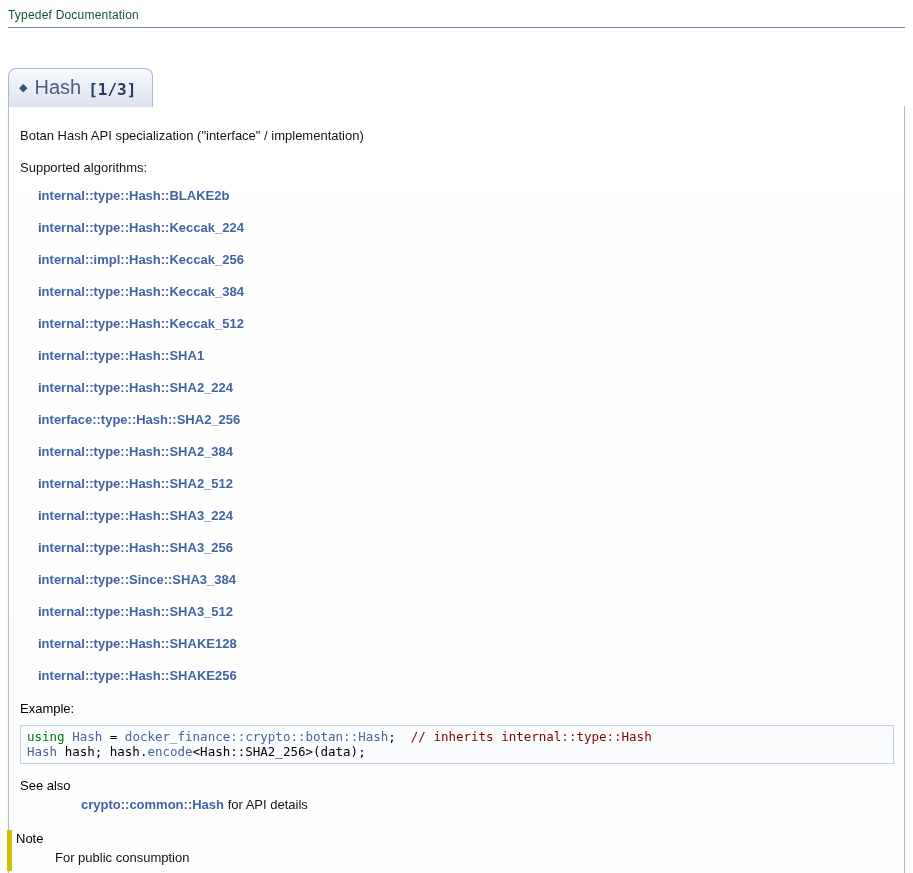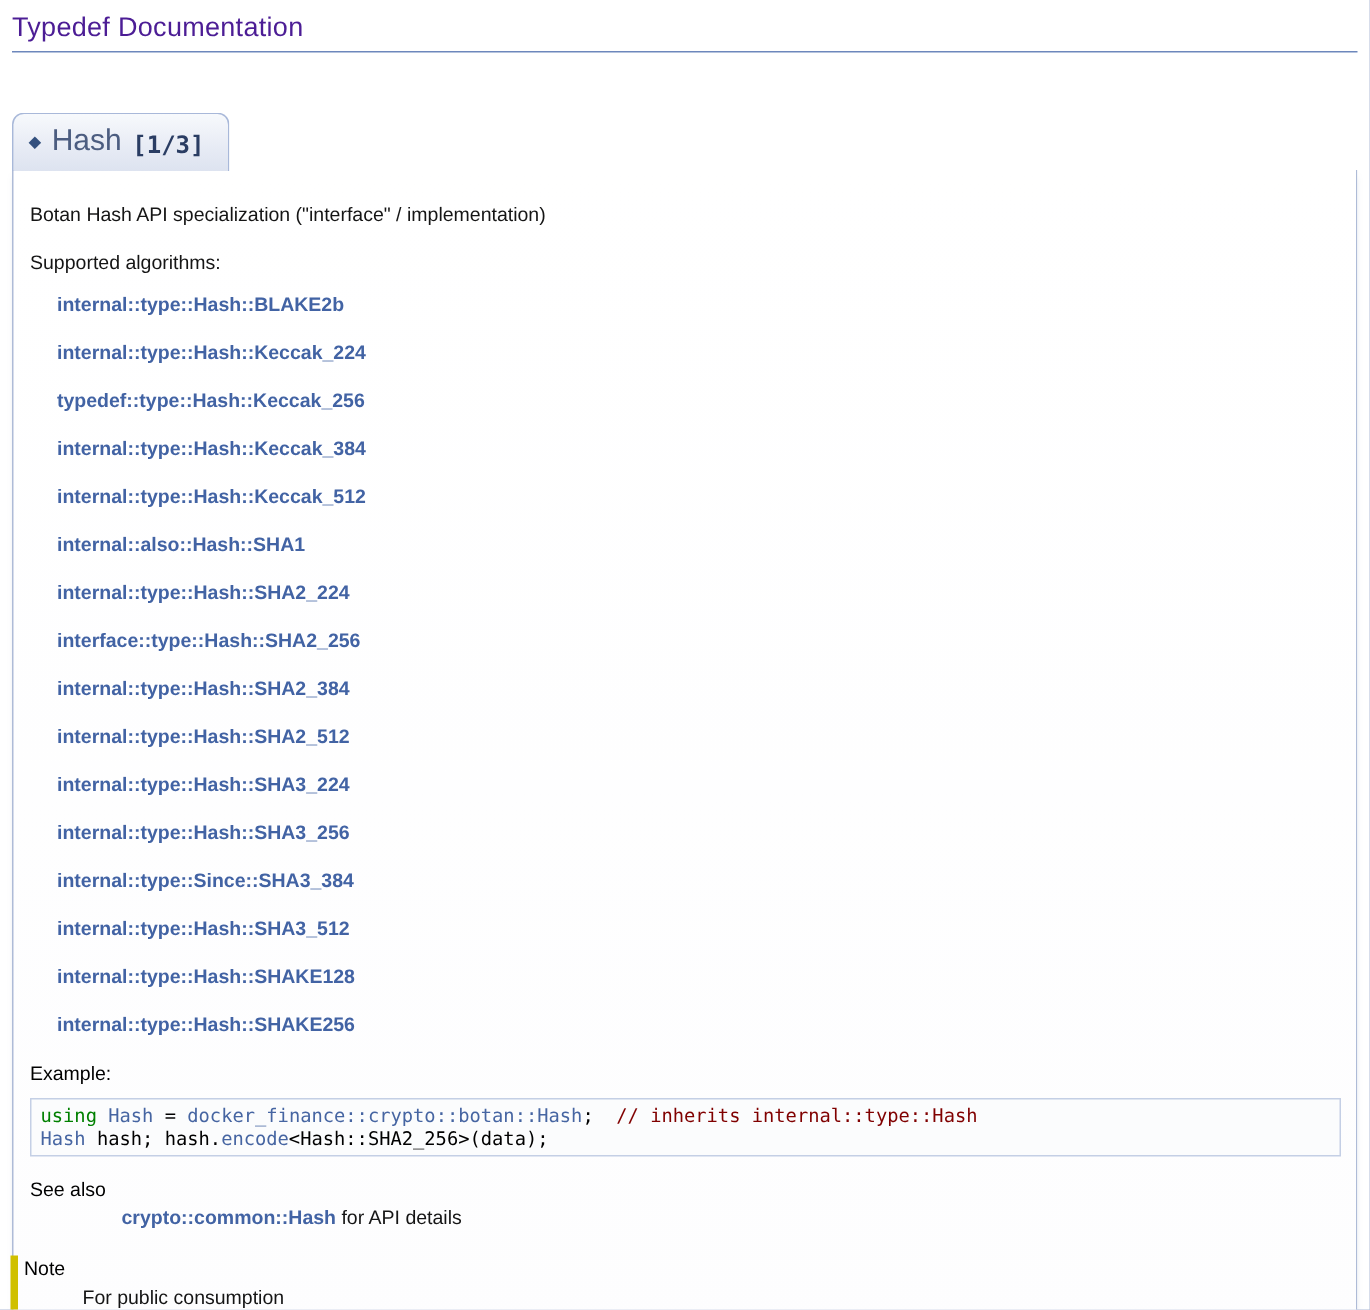--- a/index.html
+++ b/index.html
@@ -8,23 +8,23 @@
     width: 913px; height: 873px;
     background: #ffffff;
     font-family: "Liberation Sans", "DejaVu Sans", sans-serif;
     font-size: 13px;
     color: #151515;
     overflow: hidden;
   }
   .contents { padding: 0 8px; }
 
   .groupheader {
-    font-size: 18px;
+    font-size: 12px;
     font-weight: normal;
-    color: #4c1d95;
+    color: #14532d;
     margin: 8px 0 0;
     padding: 0 0 5px;
     border-bottom: 1px solid #6D87BC;
     letter-spacing: .2px;
   }
 
   .memitem { margin-top: 40px; }
 
   .memtitle {
     display: inline-flex;
@@ -119,24 +119,24 @@
 
 
     <div class="memdoc">
 
       <p class="intro">Botan Hash API specialization ("interface" / implementation)</p>
 
       <p class="algos-label">Supported algorithms:</p>
       <div class="algo-list" id="algo-list">
           <div class="algo-item">internal::type::Hash::BLAKE2b</div>
           <div class="algo-item">internal::type::Hash::Keccak_224</div>
-          <div class="algo-item">typedef::type::Hash::Keccak_256</div>
+          <div class="algo-item">internal::impl::Hash::Keccak_256</div>
           <div class="algo-item">internal::type::Hash::Keccak_384</div>
           <div class="algo-item">internal::type::Hash::Keccak_512</div>
-          <div class="algo-item">internal::also::Hash::SHA1</div>
+          <div class="algo-item">internal::type::Hash::SHA1</div>
           <div class="algo-item">internal::type::Hash::SHA2_224</div>
           <div class="algo-item">interface::type::Hash::SHA2_256</div>
           <div class="algo-item">internal::type::Hash::SHA2_384</div>
           <div class="algo-item">internal::type::Hash::SHA2_512</div>
           <div class="algo-item">internal::type::Hash::SHA3_224</div>
           <div class="algo-item">internal::type::Hash::SHA3_256</div>
           <div class="algo-item">internal::type::Since::SHA3_384</div>
           <div class="algo-item">internal::type::Hash::SHA3_512</div>
           <div class="algo-item">internal::type::Hash::SHAKE128</div>
           <div class="algo-item">internal::type::Hash::SHAKE256</div>

